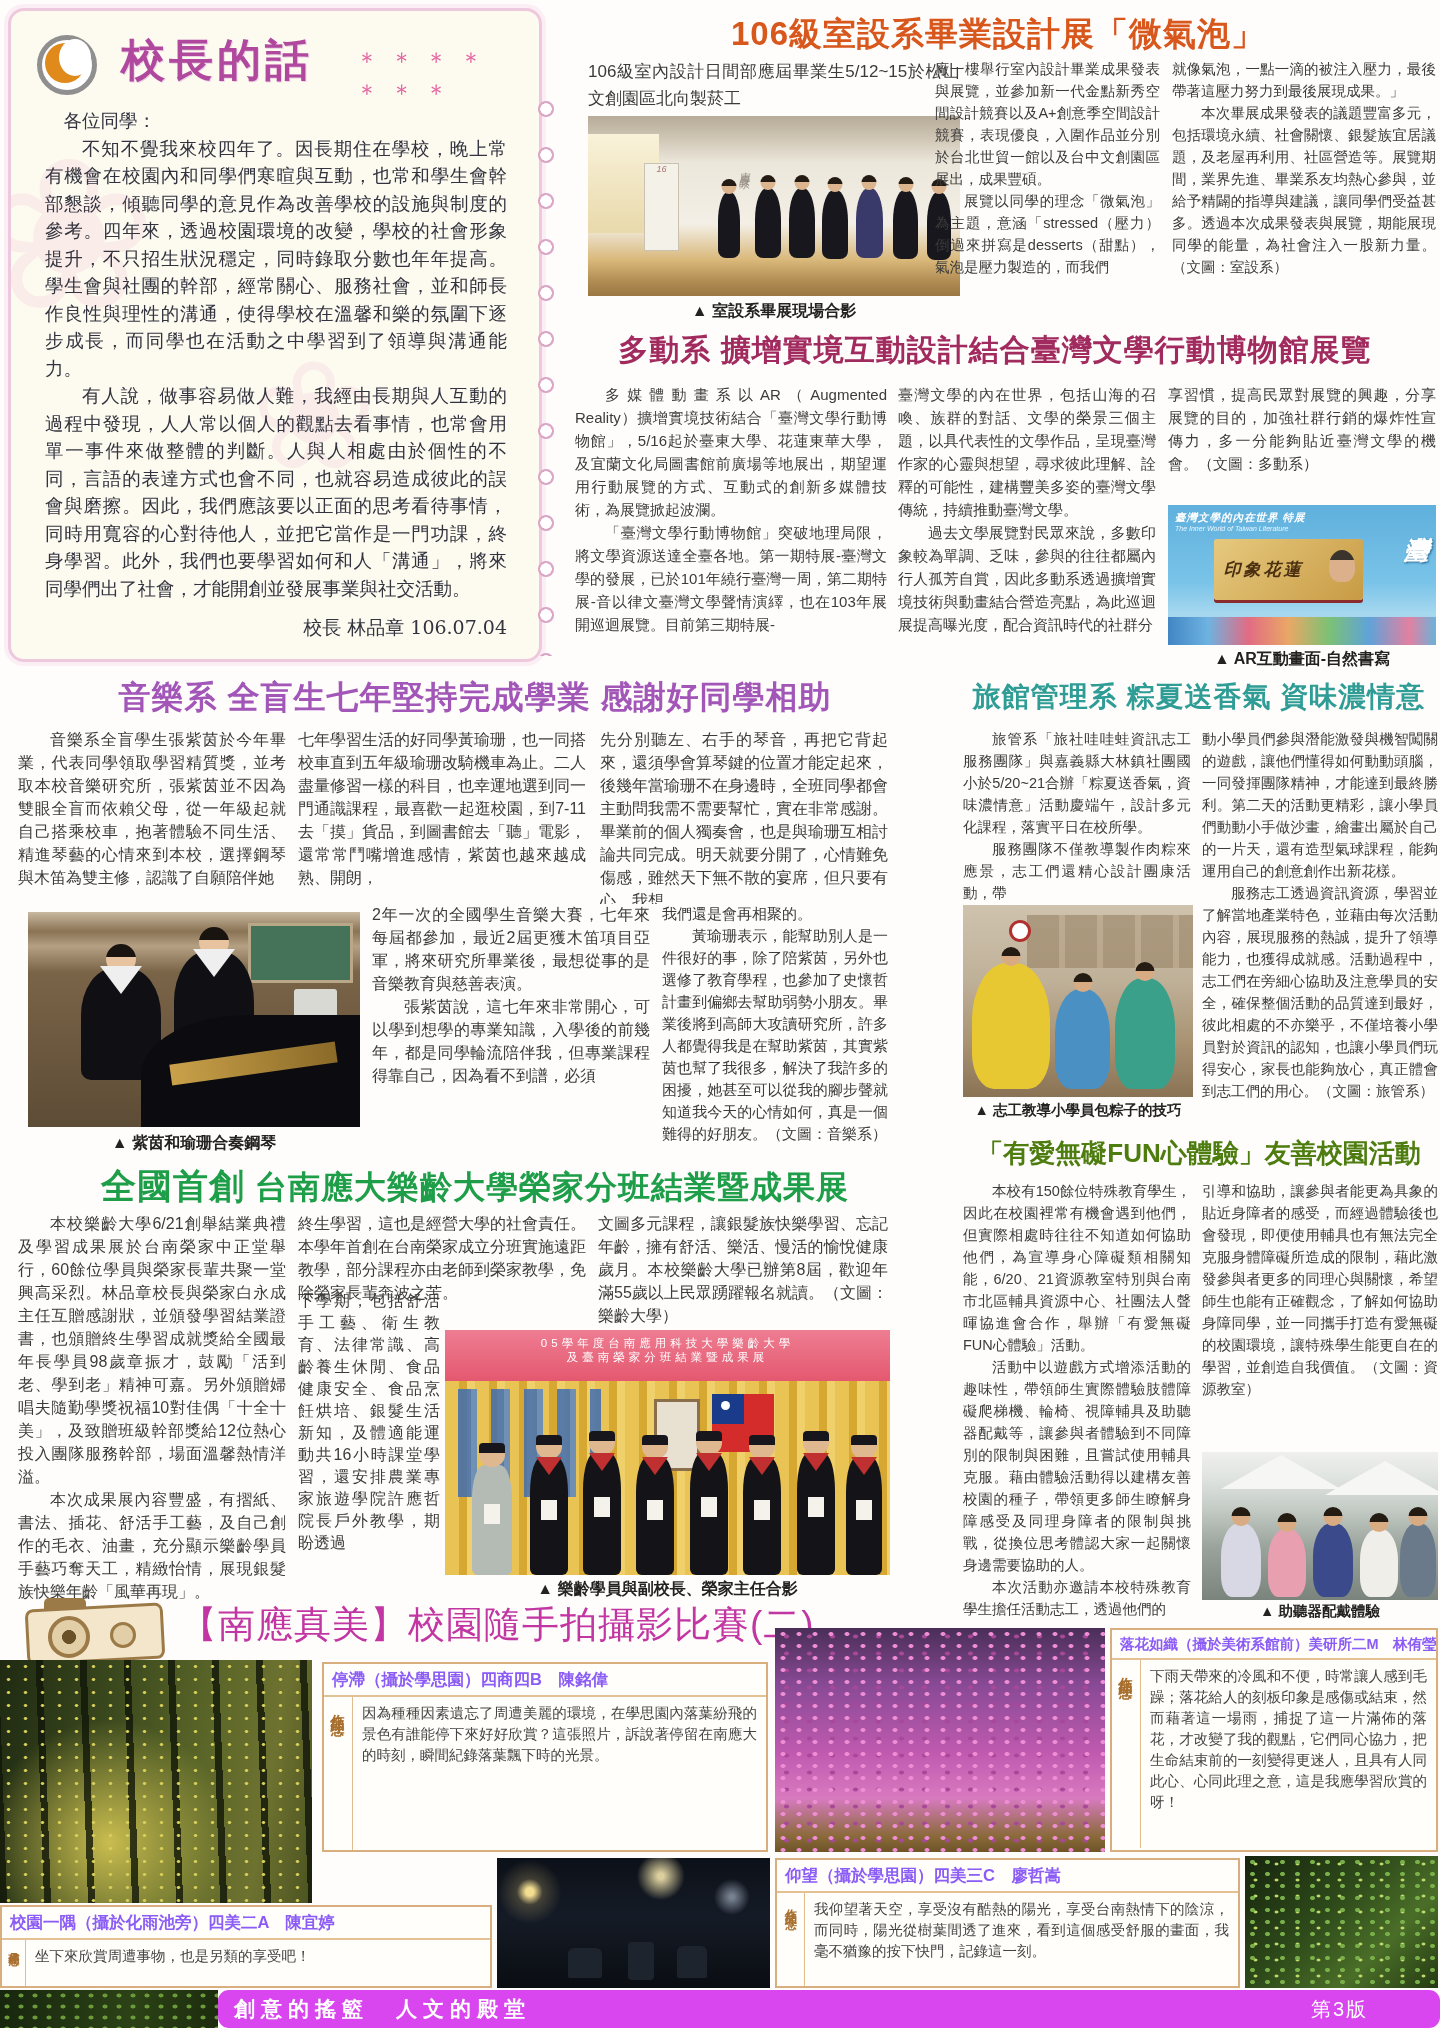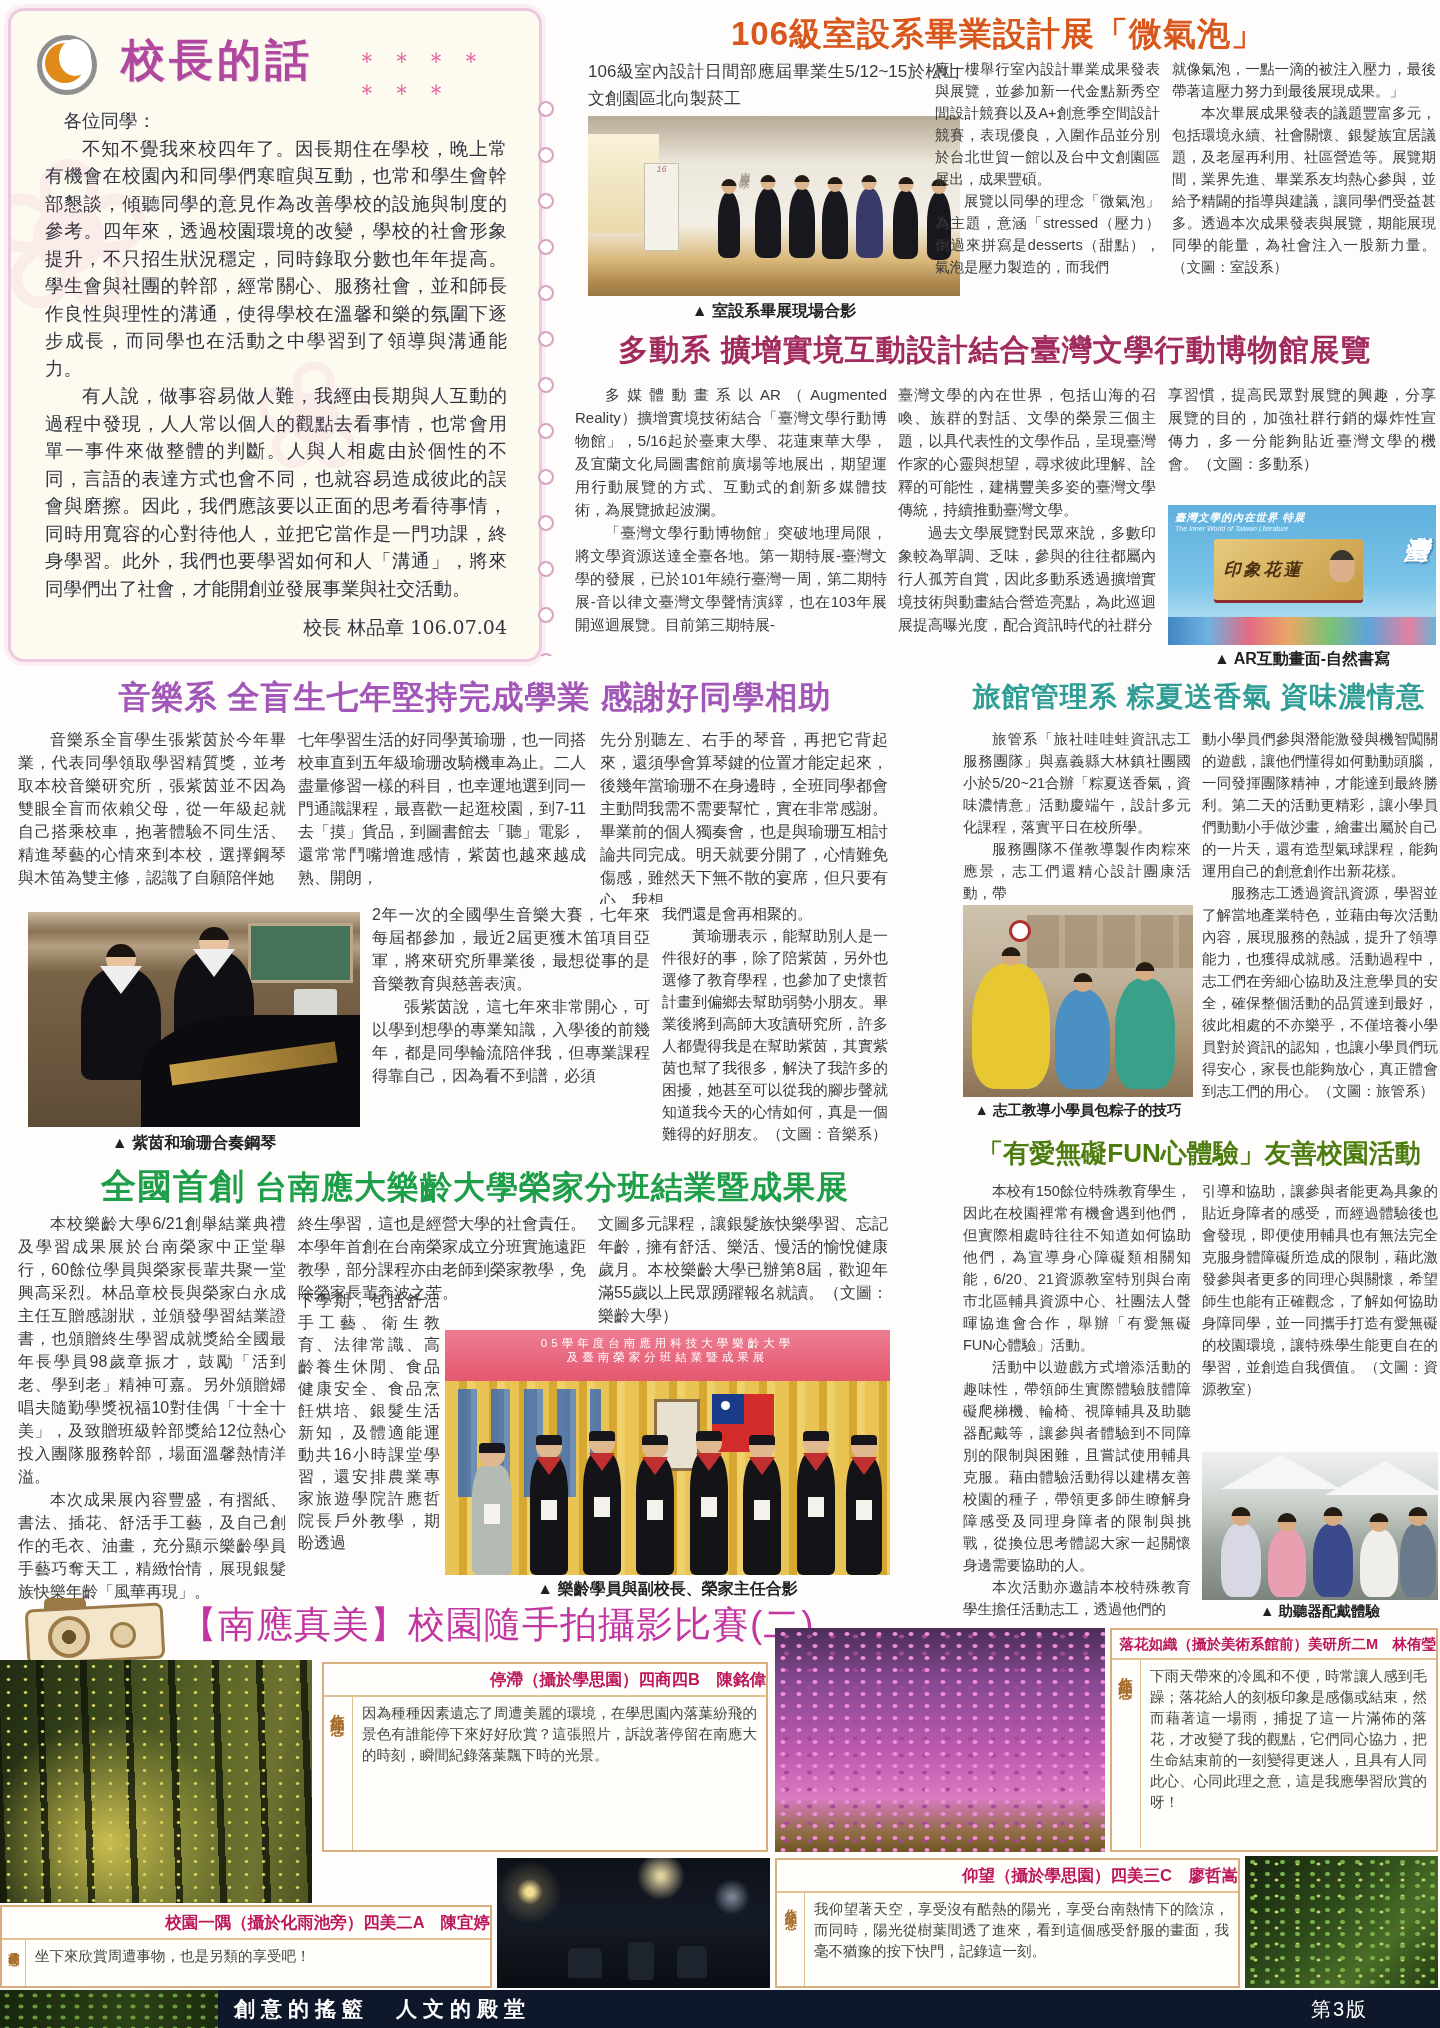--- a/index.html
+++ b/index.html
@@ -152,42 +152,42 @@
   .np-ch{position:absolute;background:#1e242e;border-radius:6px 6px 2px 2px;}
   .leaves-photo{left:1245px;top:1856px;width:193px;height:132px;
     background-image:
       radial-gradient(#7ab04a 2px,rgba(0,0,0,0) 3px),
       radial-gradient(#c0d86a 1.4px,rgba(0,0,0,0) 2.4px),
       linear-gradient(135deg,#16240e,#2e4a1a 42%,#4a6e28 70%,#243a12);
     background-size:15px 12px,21px 16px,auto;}
 
   
   .entry-box{background:#fffefa;border:2px solid #d8ae7e;box-sizing:border-box;overflow:hidden;}
-  .entry-title{font-size:16.5px;font-weight:bold;color:#be185d;text-align:right;
-    padding:5px 0 4px;border-bottom:2px solid #e4c194;white-space:nowrap;overflow:hidden;}
+  .entry-title{font-size:16.5px;font-weight:bold;color:#8b5cf6;text-align:left;
+    padding:5px 8px 4px;border-bottom:2px solid #e4c194;white-space:nowrap;overflow:hidden;}
   .entry-body{display:flex;height:calc(100% - 32px);}
   .entry-label{writing-mode:vertical-lr;text-orientation:upright;font-weight:bold;color:#a86f2e;
     font-size:14px;letter-spacing:3px;padding:6px 5px;border-right:1px solid #e0bd8e;flex:0 0 auto;}
   .entry-box.short .entry-label{font-size:11px;letter-spacing:1px;padding:3px 4px;}
   .entry-text{flex:1;font-size:14.5px;line-height:21px;color:#444;text-align:justify;
     padding:6px 9px;overflow:hidden;}
   .camera{left:14px;top:1596px;width:164px;height:64px;}
   .cam-top{position:absolute;left:30px;top:2px;width:42px;height:14px;background:#9c7a48;border-radius:5px 5px 0 0;}
   .cam-body{position:absolute;left:12px;top:10px;width:132px;height:50px;background:#f3e6cb;
     border:3px solid #9c7a48;border-radius:8px;transform:rotate(-3deg);}
   .cam-lens{position:absolute;left:34px;top:20px;width:34px;height:34px;border-radius:50%;
     border:4px solid #9c7a48;background:radial-gradient(circle,#6a5026 28%,#e2cfa8 30%);}
   .cam-lens2{position:absolute;left:96px;top:26px;width:20px;height:20px;border-radius:50%;
     border:3px solid #9c7a48;background:#e2cfa8;}
 
   
   .footer-leaf{left:0;top:1990px;width:218px;height:38px;
     background-image:radial-gradient(#6a9a3a 2px,rgba(0,0,0,0) 3px),linear-gradient(95deg,#17260e,#2c4216 60%,#1c2c0e);
     background-size:14px 11px,auto;}
-  .footer-bar{left:218px;top:1990px;width:1222px;height:38px;background:#0f172a;}
+  .footer-bar{left:218px;top:1990px;width:1222px;height:38px;background:#d946ef;border-radius:11px;}
   .footer-motto{position:absolute;left:16px;top:0;line-height:38px;color:#fff;font-size:21px;
     letter-spacing:6px;font-weight:bold;}
   .footer-page{position:absolute;right:72px;top:0;line-height:38px;color:#fff;font-size:20px;letter-spacing:2px;}
 </style>
 </head>
 <body>
 
 <div class="page">
 
   <div class="abs principal-box">

